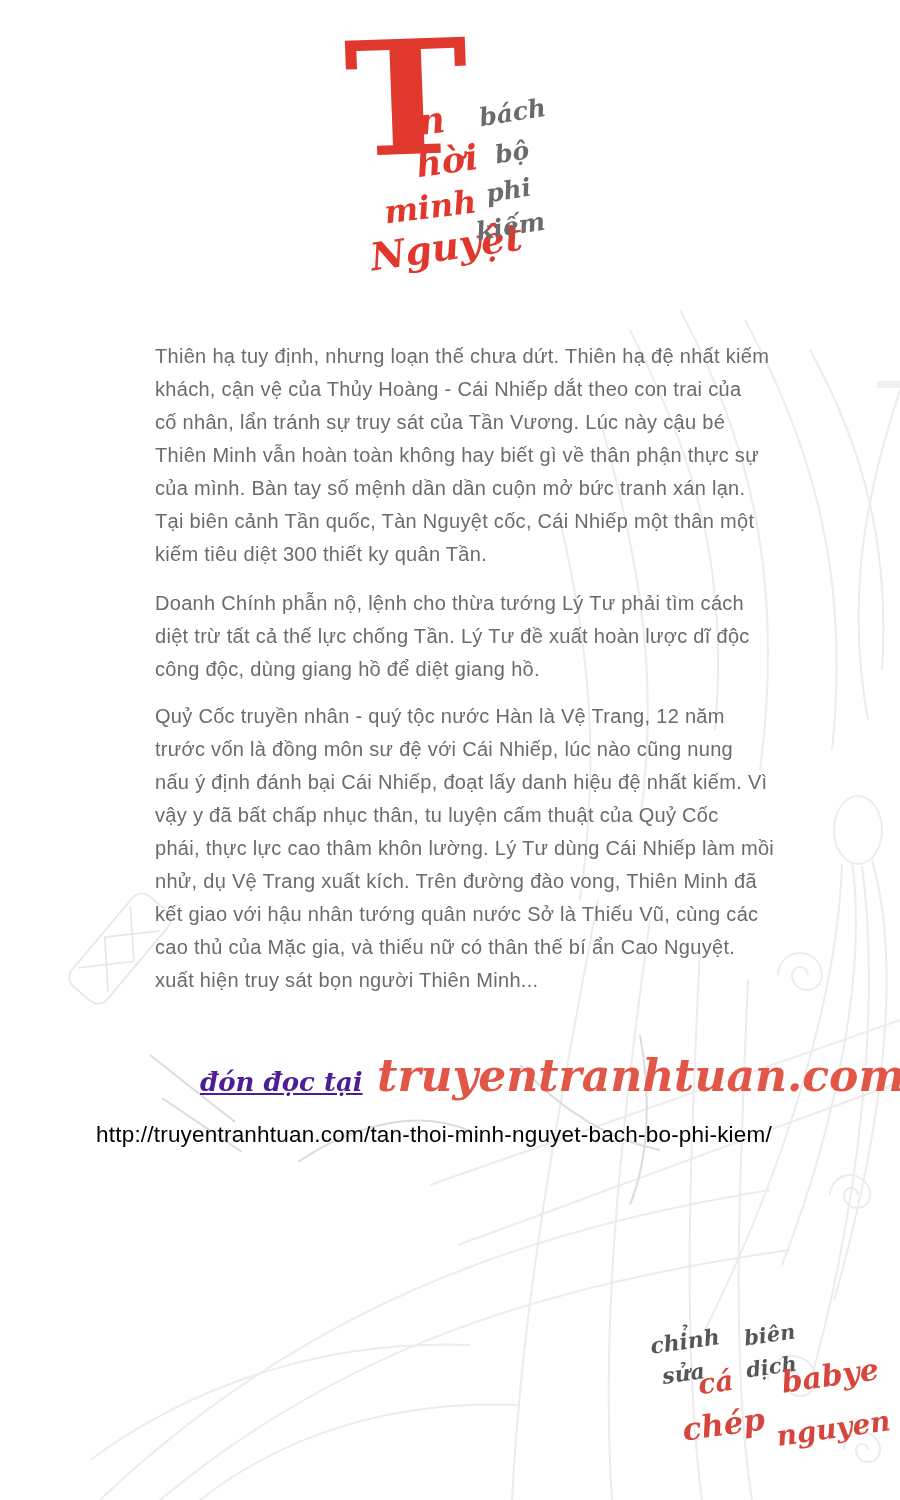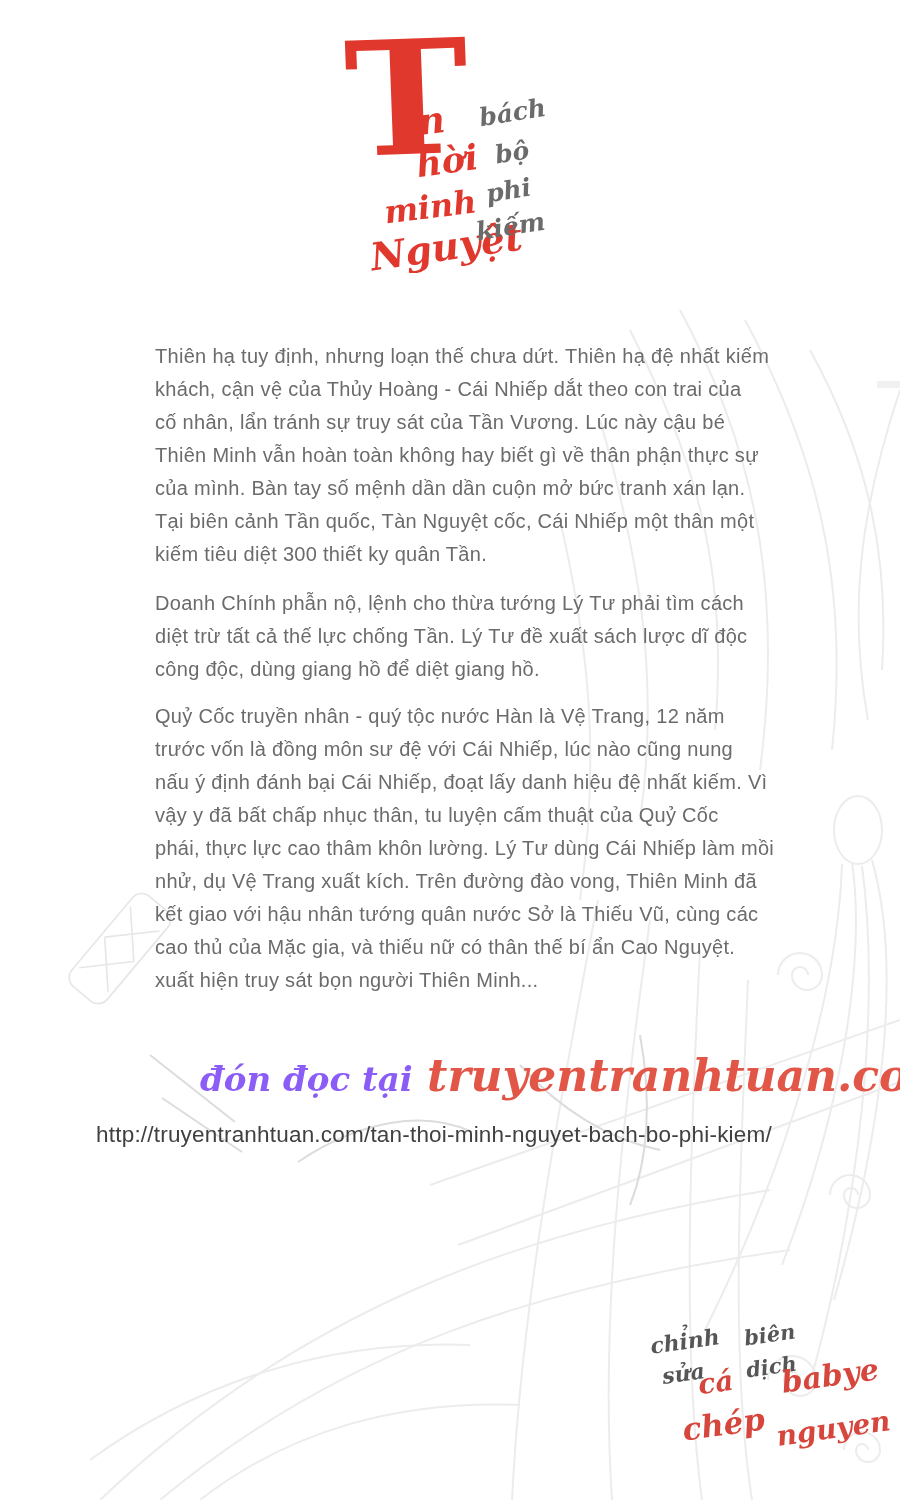--- a/index.html
+++ b/index.html
@@ -26,25 +26,25 @@
   .sword.s3{left:128px;top:164px;font-size:25px;transform:rotate(-9deg);}
 
   
   .synopsis{position:absolute;left:155px;top:340px;width:580px;color:#6b6b6b;}
   .para{margin:0 0 14px 0;}
   .sline{font-size:20px;line-height:33px;letter-spacing:0.3px;white-space:nowrap;}
 
   
   .promo{position:absolute;left:200px;top:1050px;width:560px;height:70px;white-space:nowrap;}
   .promo-prefix{font-family:"DejaVu Serif",serif;font-style:italic;font-weight:bold;
-        font-size:34px;color:#8b5cf6;}
+        font-size:26px;color:#4c1d95;text-decoration:underline;}
   .promo-site{font-family:"DejaVu Serif",serif;font-style:italic;font-weight:bold;
         font-size:44px;color:#e25648;margin-left:10px;}
   .url-line{position:absolute;left:0;top:1122px;width:868px;text-align:center;
-        font-size:22.5px;letter-spacing:0.2px;color:#404040;text-decoration:none;display:block;}
+        font-size:22.5px;letter-spacing:0.2px;color:#000000;text-decoration:none;display:block;}
 
   
   .credit{position:absolute;font-family:"DejaVu Serif",serif;font-style:italic;white-space:nowrap;}
   .credit.gray{color:#565656;font-weight:bold;}
   .credit.red{color:#d6463c;font-weight:bold;}
   .c-r0a{left:650px;top:1328px;font-size:22px;transform:rotate(-8deg);}
   .c-r0b{left:662px;top:1360px;font-size:22px;transform:rotate(-8deg);}
   .c-n0a{left:698px;top:1366px;font-size:28px;transform:rotate(-8deg);}
   .c-n0b{left:682px;top:1406px;font-size:31px;transform:rotate(-8deg);}
   .c-r1a{left:744px;top:1322px;font-size:21px;transform:rotate(-8deg);}
@@ -125,21 +125,21 @@
       <div class="sline">Thiên hạ tuy định, nhưng loạn thế chưa dứt. Thiên hạ đệ nhất kiếm</div>
       <div class="sline">khách, cận vệ của Thủy Hoàng - Cái Nhiếp dắt theo con trai của</div>
       <div class="sline">cố nhân, lẩn tránh sự truy sát của Tần Vương. Lúc này cậu bé</div>
       <div class="sline">Thiên Minh vẫn hoàn toàn không hay biết gì về thân phận thực sự</div>
       <div class="sline">của mình. Bàn tay số mệnh dần dần cuộn mở bức tranh xán lạn.</div>
       <div class="sline">Tại biên cảnh Tần quốc, Tàn Nguyệt cốc, Cái Nhiếp một thân một</div>
       <div class="sline">kiếm tiêu diệt 300 thiết ky quân Tần.</div>
     </div>
     <div class="para" style="margin-top:16px;">
       <div class="sline">Doanh Chính phẫn nộ, lệnh cho thừa tướng Lý Tư phải tìm cách</div>
-      <div class="sline">diệt trừ tất cả thế lực chống Tần. Lý Tư đề xuất sách lược dĩ độc</div>
+      <div class="sline">diệt trừ tất cả thế lực chống Tần. Lý Tư đề xuất hoàn lược dĩ độc</div>
       <div class="sline">công độc, dùng giang hồ để diệt giang hồ.</div>
     </div>
     <div class="para" style="margin-top:6px;">
       <div class="sline">Quỷ Cốc truyền nhân - quý tộc nước Hàn là Vệ Trang, 12 năm</div>
       <div class="sline">trước vốn là đồng môn sư đệ với Cái Nhiếp, lúc nào cũng nung</div>
       <div class="sline">nấu ý định đánh bại Cái Nhiếp, đoạt lấy danh hiệu đệ nhất kiếm. Vì</div>
       <div class="sline">vậy y đã bất chấp nhục thân, tu luyện cấm thuật của Quỷ Cốc</div>
       <div class="sline">phái, thực lực cao thâm khôn lường. Lý Tư dùng Cái Nhiếp làm mồi</div>
       <div class="sline">nhử, dụ Vệ Trang xuất kích. Trên đường đào vong, Thiên Minh đã</div>
       <div class="sline">kết giao với hậu nhân tướng quân nước Sở là Thiếu Vũ, cùng các</div>

